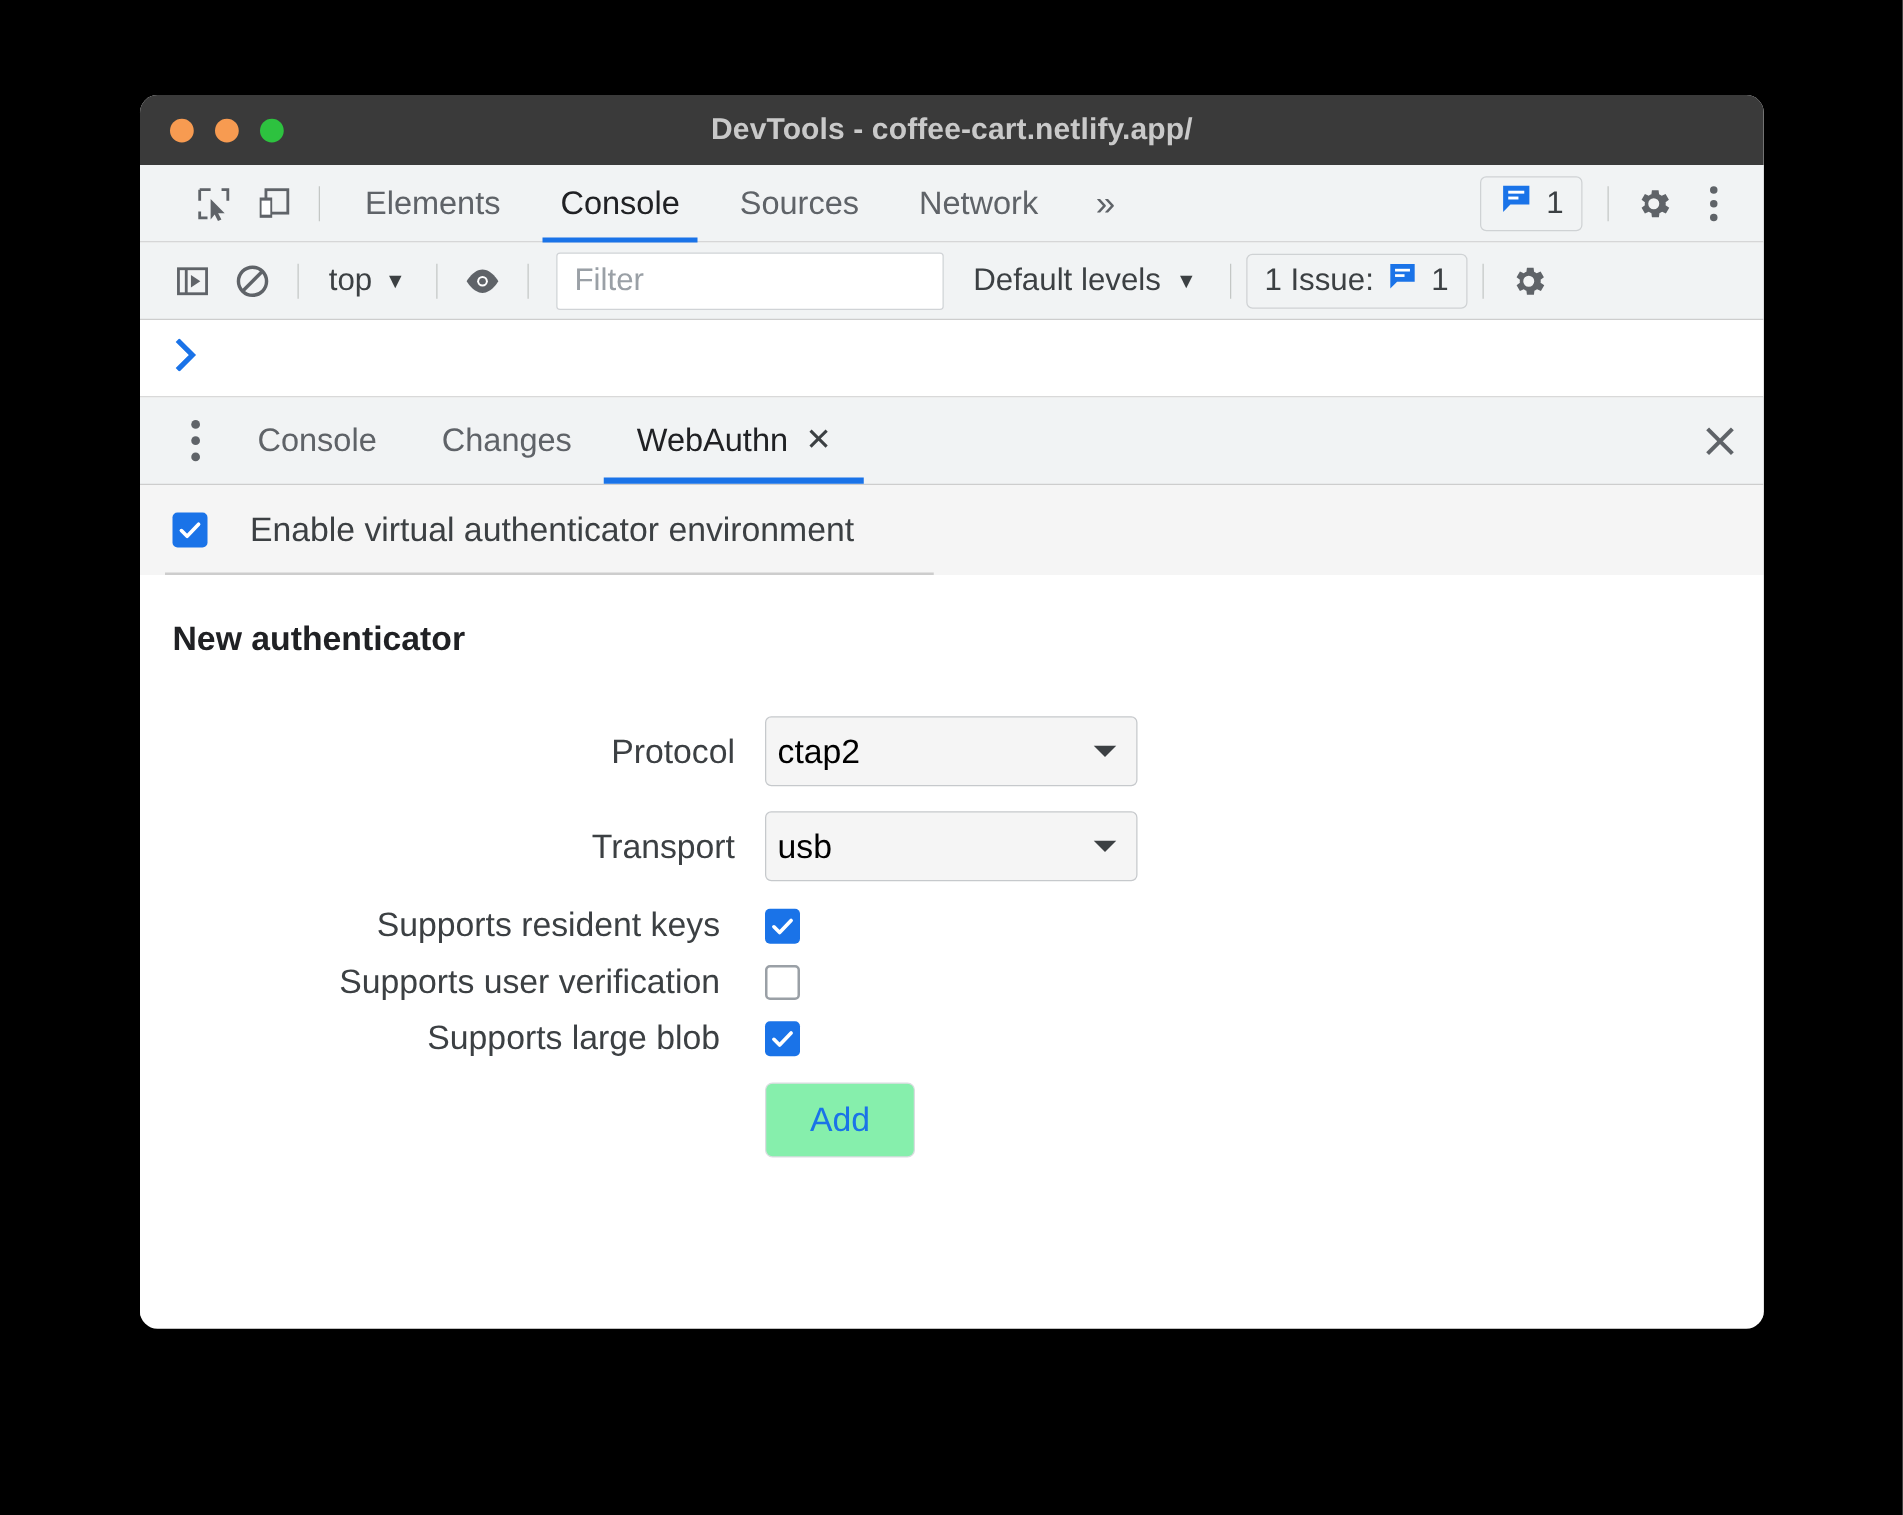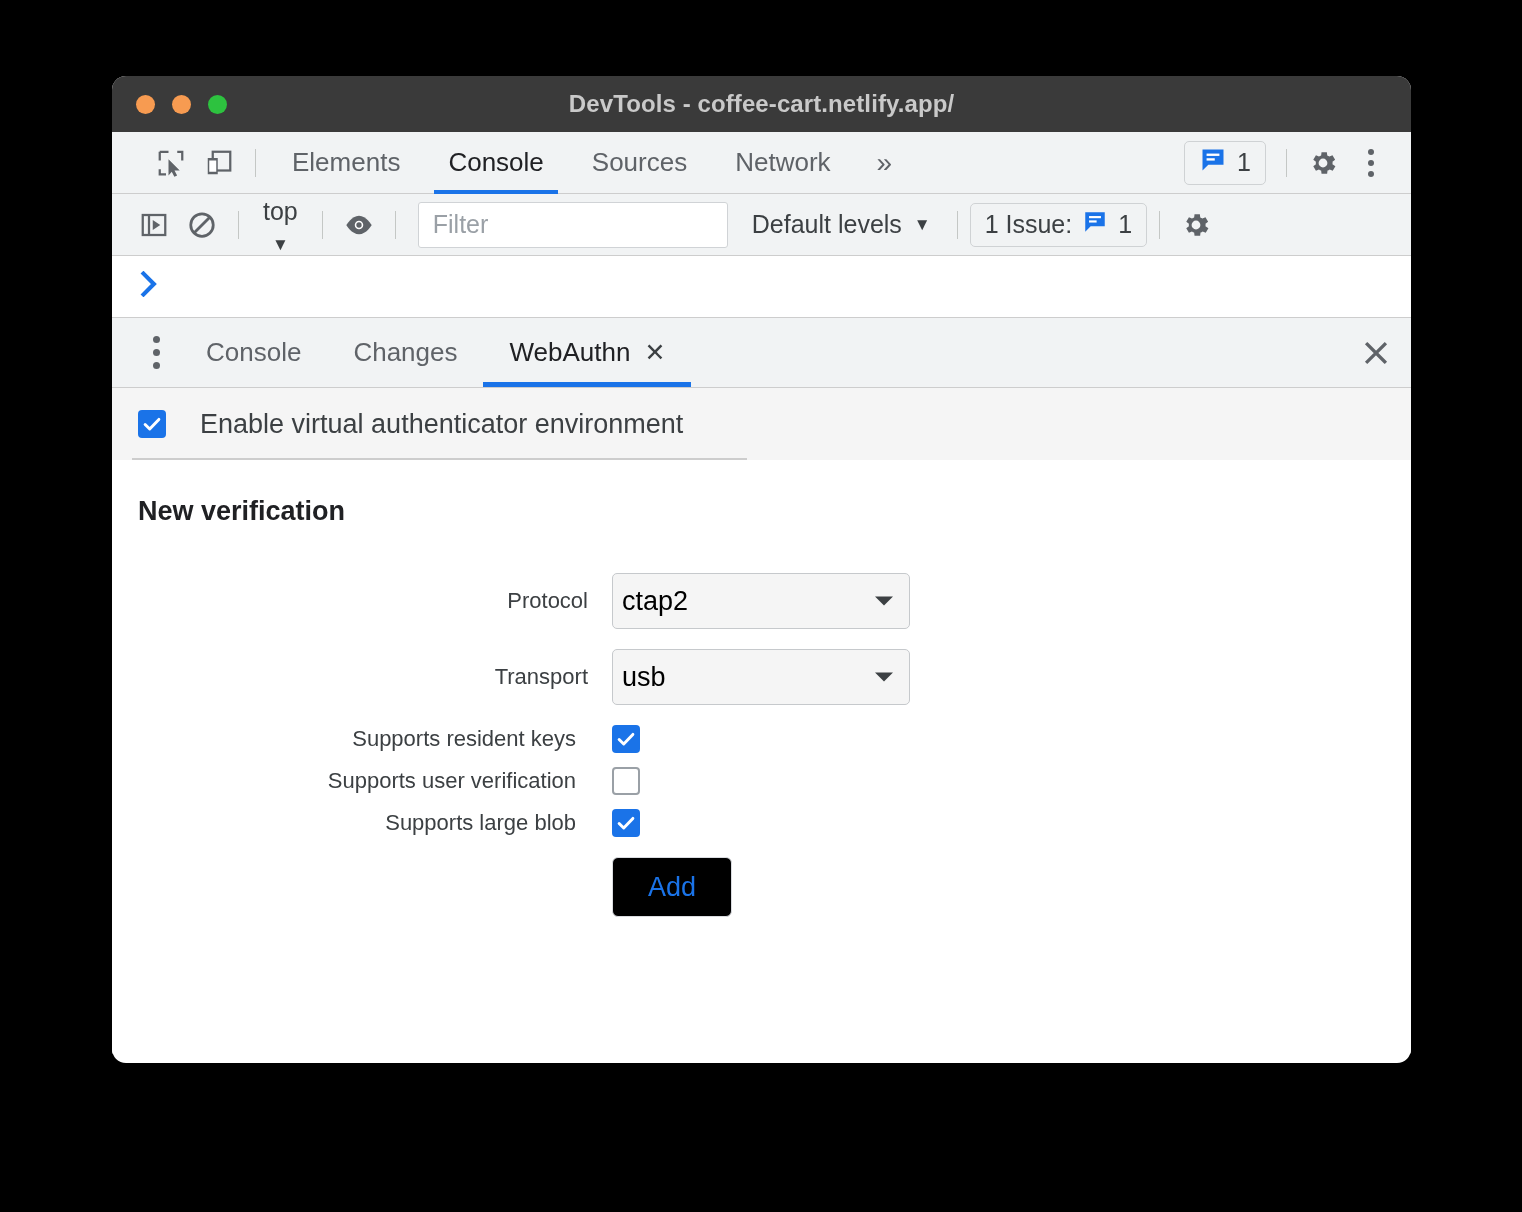--- a/index.html
+++ b/index.html
@@ -129,21 +129,20 @@
     border-bottom: 1px solid #cdcdcd;
     display: flex;
     align-items: center;
     padding-left: 18px;
   }
   .ctx {
     display: flex; align-items: center; gap: 10px;
     padding: 0 12px;
     font-size: 25px; color: #3c4043;
     white-space: nowrap;
-    flex-direction: column;
   }
   .caret { font-size: 17px; color: #3c4043; line-height: 1; }
   .filter-input {
     width: 310px; height: 46px;
     background: #ffffff;
     border: 1px solid #d0d3d6;
     border-radius: 3px;
     display: flex; align-items: center;
     padding: 0 14px;
     font-size: 25px;
@@ -255,21 +254,21 @@
   }
   .form-row {
     display: flex;
     align-items: center;
     margin-bottom: 20px;
   }
   .form-label {
     width: 500px;
     text-align: right;
     padding-right: 24px;
-    font-size: 22px;
+    font-size: 27px;
     color: #3c4043;
     white-space: nowrap;
   }
   .select {
     position: relative;
     width: 298px; height: 56px;
     background: #f5f5f5;
     border: 1px solid #c6c9cc;
     border-radius: 5px;
     display: flex; align-items: center;
@@ -284,21 +283,21 @@
     width: 0; height: 0;
     border-left: 9px solid transparent;
     border-right: 9px solid transparent;
     border-top: 9px solid #3c4043;
   }
   .check-row { margin-bottom: 14px; }
   .check-row .form-label { padding-right: 36px; }
   .add-row { margin-top: 20px; }
   .add-btn {
     width: 120px; height: 60px;
-    background: #000000;
+    background: #86efac;
     border: 1px solid #dadce0;
     border-radius: 6px;
     display: flex; align-items: center; justify-content: center;
     font-size: 27px;
     color: #1a73e8;
     font-weight: 500;
   }
 </style>
 </head>
 <body>
@@ -461,21 +460,21 @@
     <div class="enable-row">
       <span class="cb checked">
         <svg class="tick" width="22" height="22" viewBox="0 0 24 24">
           <path d="M4.5 12.5l5 5 10-10.5" fill="none" stroke="#ffffff" stroke-width="3.2" stroke-linecap="round" stroke-linejoin="round"></path>
         </svg>
       </span>
       <span class="enable-label">Enable virtual authenticator environment</span>
     </div>
 
     <div class="panel">
-      <div class="panel-title">New verification</div>
+      <div class="panel-title">New authenticator</div>
 
       <div class="form-row">
         <div class="form-label">Protocol</div>
         <div class="select">
           <span>ctap2</span>
           <span class="arrow"></span>
         </div>
       </div>
 
       <div class="form-row">

